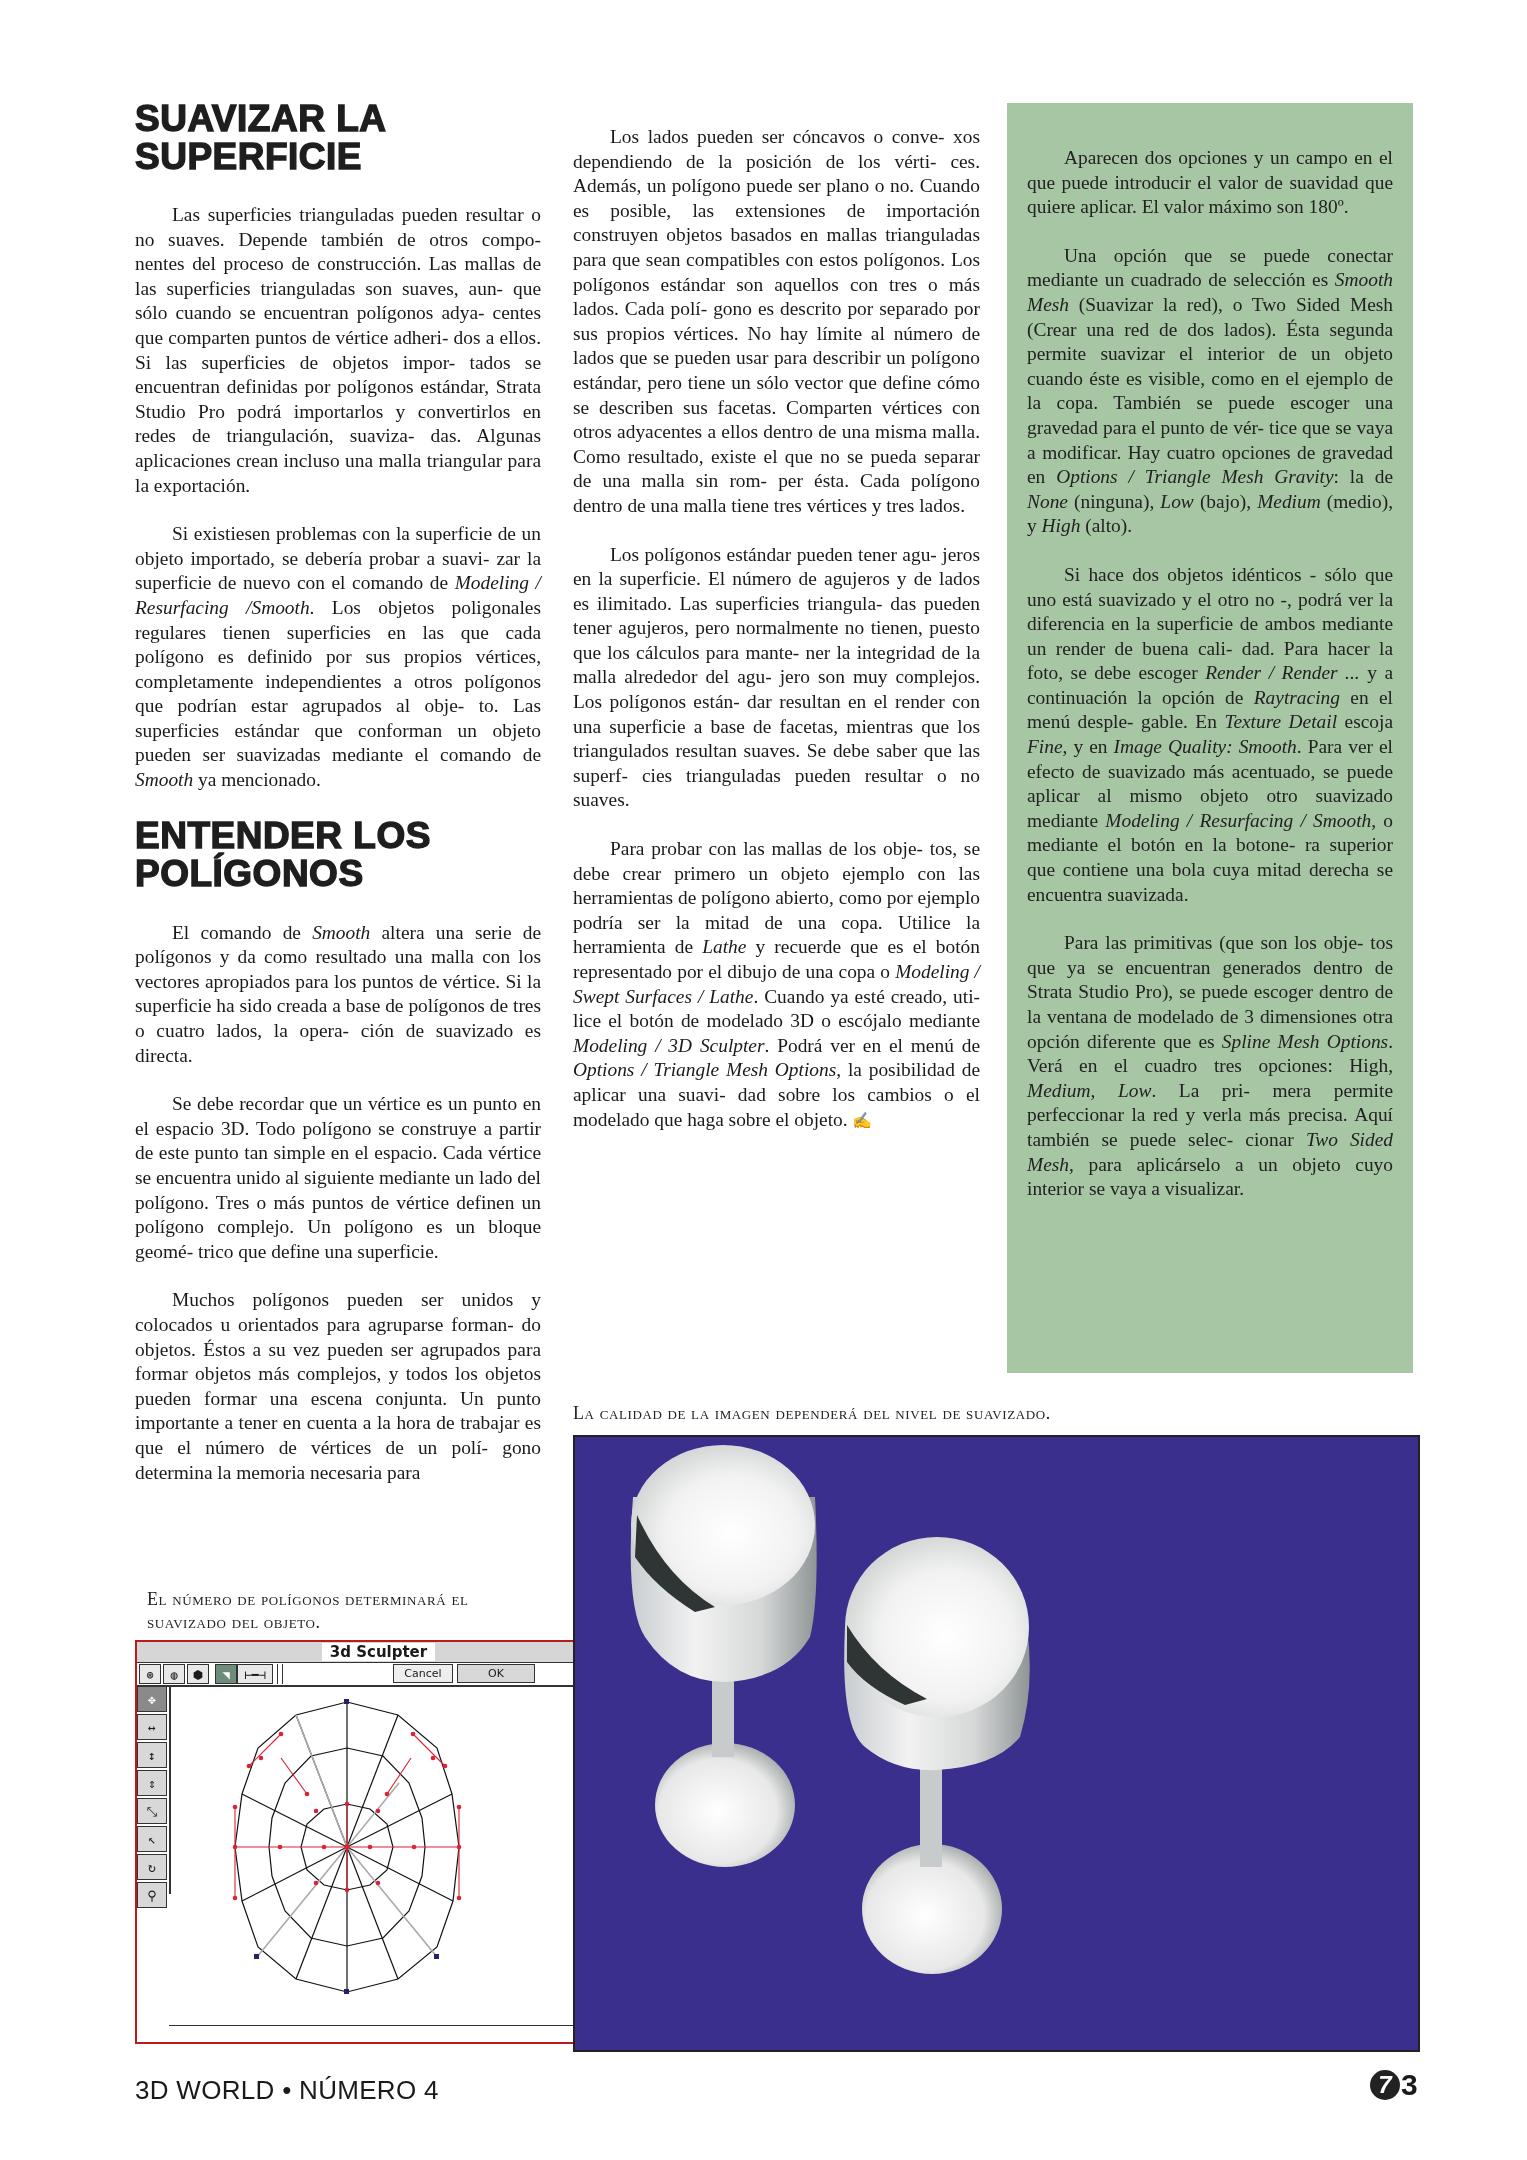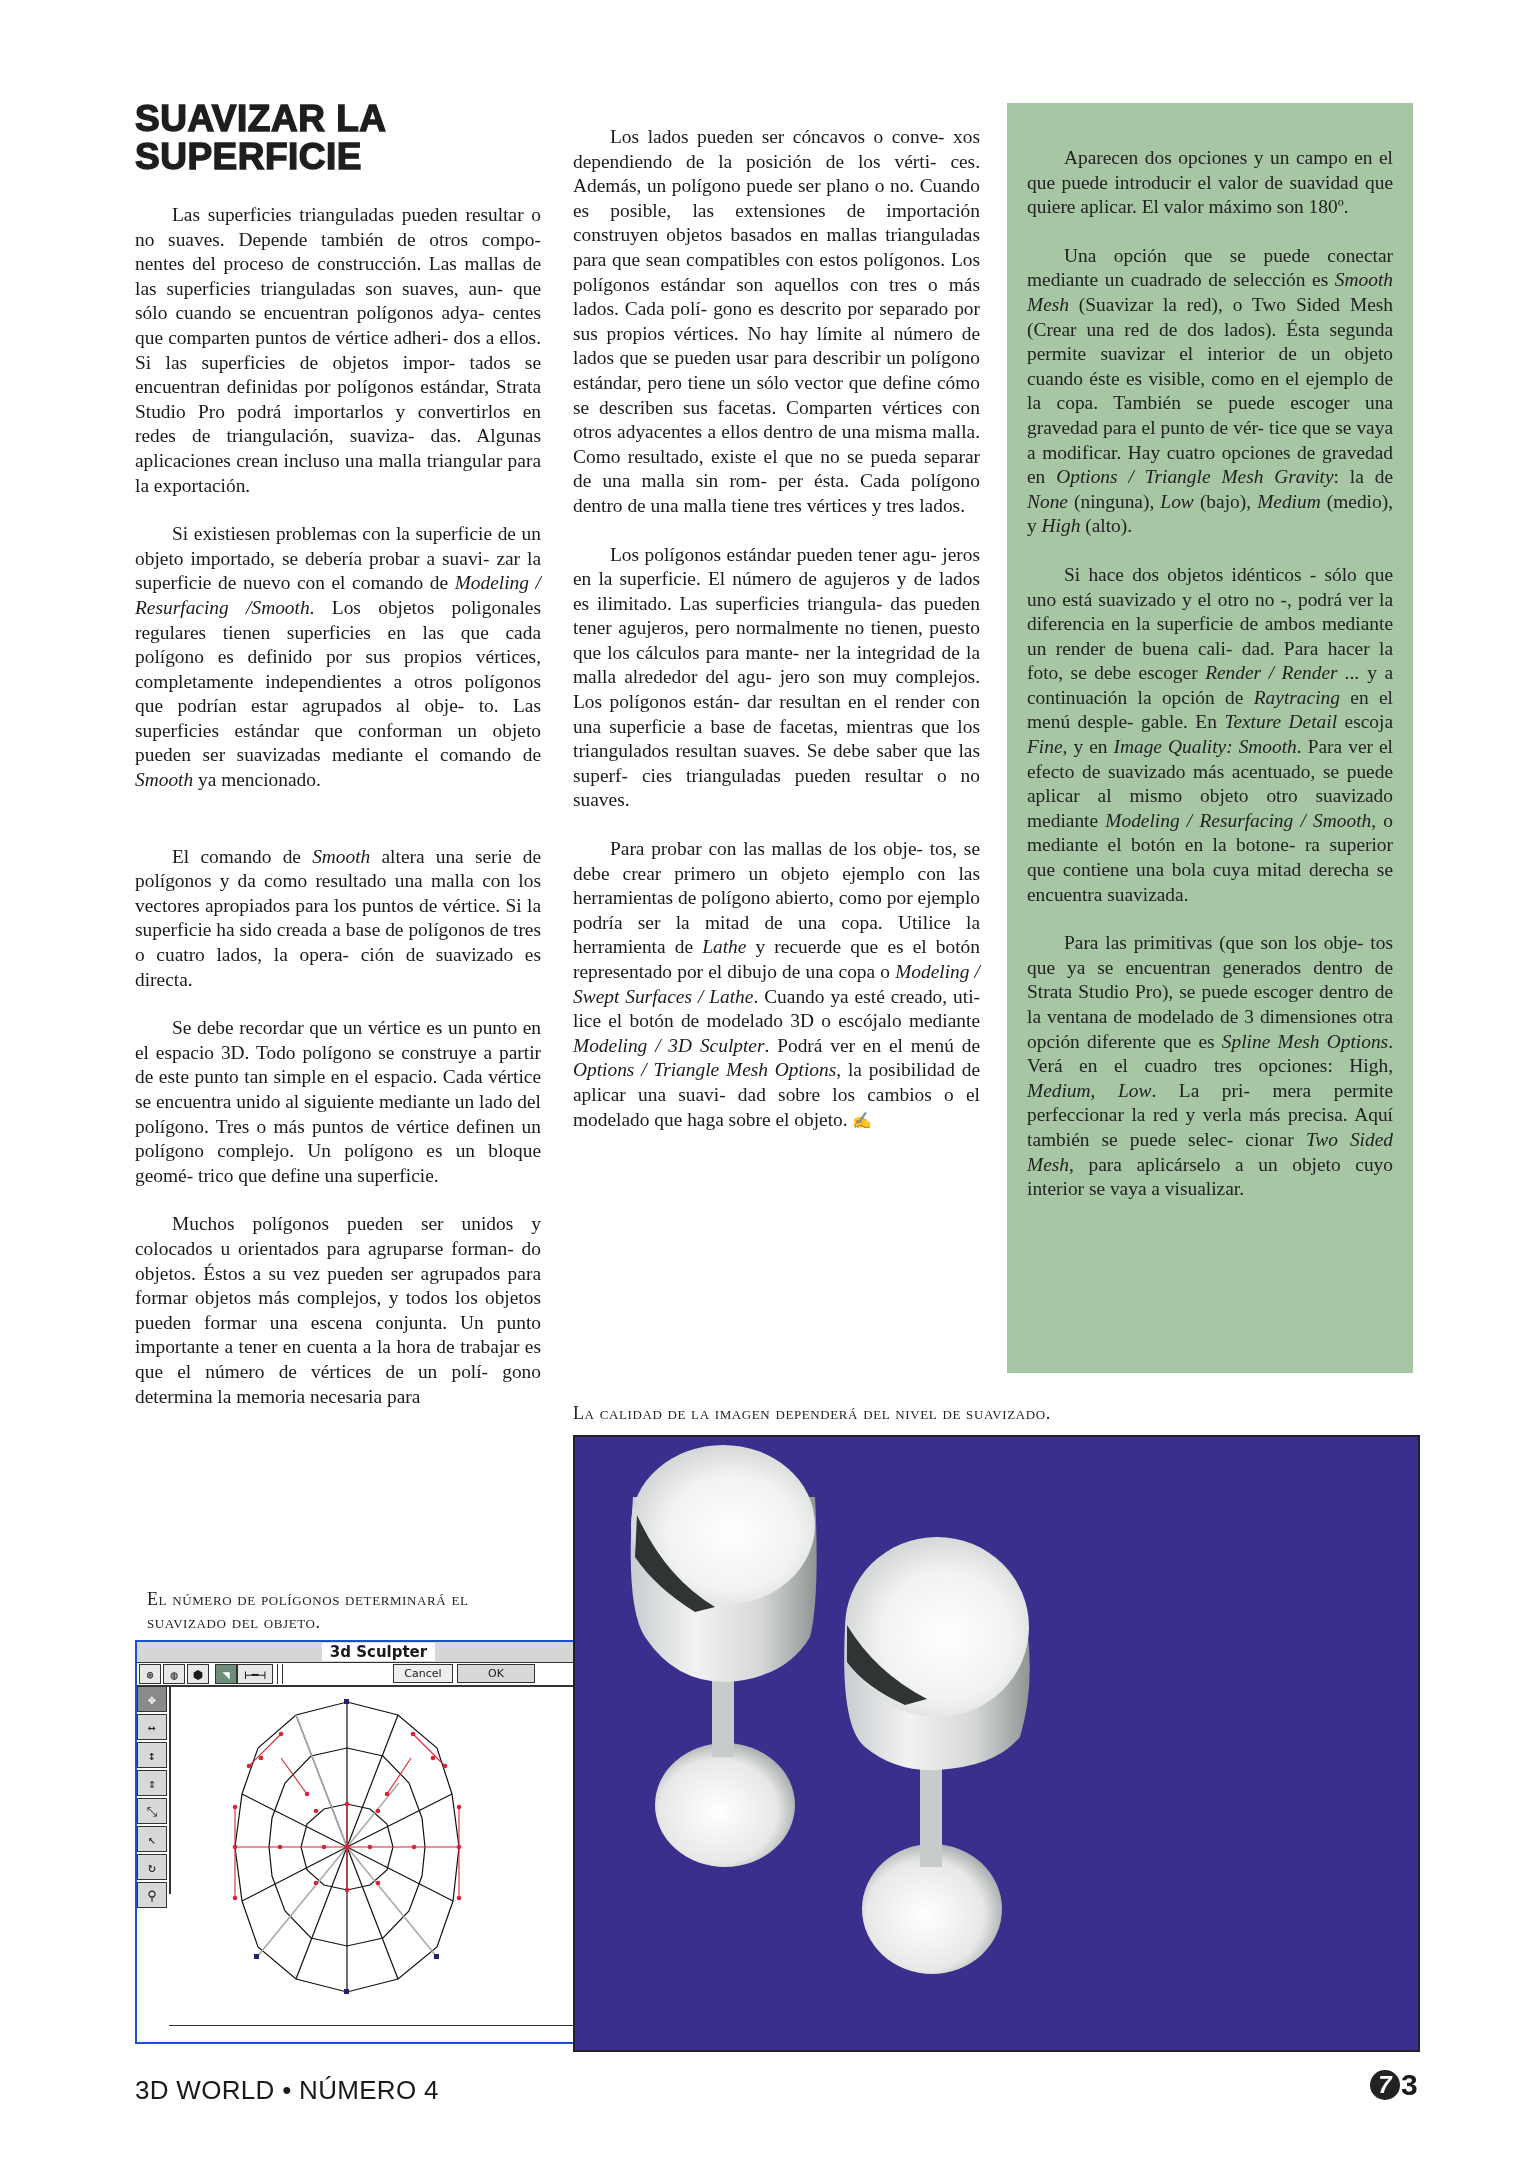--- a/index.html
+++ b/index.html
@@ -32,21 +32,21 @@
     background:#a6c6a4;
   }
   .green .h { color:#1a7a3a; }
   .green .p { color:#222; }
   .render {
     position:absolute; left:573px; top:1435px; width:847px; height:617px;
     background:#3a2f8c; border:2px solid #222; box-sizing:border-box; overflow:hidden;
   }
   .sculpt {
     position:absolute; left:135px; top:1640px; width:487px; height:404px;
-    border:2px solid #1d4ed8; box-sizing:border-box; background:#fff;
+    border:2px solid #b91c1c; box-sizing:border-box; background:#fff;
     font-family:"DejaVu Sans Mono", monospace;
   }
   .sc-title {
     height:20px; background:#d6d6d6; border-bottom:1px solid #333;
     text-align:center; font-family:"DejaVu Sans", sans-serif; font-weight:bold;
     font-size:15px; line-height:20px; position:relative;
   }
   .sc-title .lbl { background:#fff; padding:0 8px; }
   .sc-title .zoombox {
     position:absolute; right:8px; top:3px; width:12px; height:12px;
@@ -97,20 +97,24 @@
 <div class="col" style="left:135px; top:100px; width:406px;">
   <h2 class="h">
     <span>SUAVIZAR LA</span><br>
     <span>SUPERFICIE</span>
   </h2>
   <div style="height:27px"></div>
   <p class="p"><span class="ind"></span><span>Las superficies trianguladas pueden resultar o no suaves. Depende también de otros compo- nentes del proceso de construcción. Las mallas de las superficies trianguladas son suaves, aun- que sólo cuando se encuentran polígonos adya- centes que comparten puntos de vértice adheri- dos a ellos. Si las superficies de objetos impor- tados se encuentran definidas por polígonos estándar, Strata Studio Pro podrá importarlos y convertirlos en redes de triangulación, suaviza- das. Algunas aplicaciones crean incluso una malla triangular para la exportación.</span></p>
   <div class="gap"></div>
   <p class="p"><span class="ind"></span><span>Si existiesen problemas con la superficie de un objeto importado, se debería probar a suavi- zar la superficie de nuevo con el comando de </span><i>Modeling / Resurfacing /Smooth</i><span>. Los objetos poligonales regulares tienen superficies en las que cada polígono es definido por sus propios vértices, completamente independientes a otros polígonos que podrían estar agrupados al obje- to. Las superficies estándar que conforman un objeto pueden ser suavizadas mediante el comando de </span><i>Smooth</i><span>  ya mencionado.</span></p>
   <div style="height:24px"></div>
+  <h2 class="h">
+    <span>ENTENDER LOS</span><br>
+    <span>POLÍGONOS</span>
+  </h2>
   <div style="height:28px"></div>
   <p class="p"><span class="ind"></span><span>El comando de </span><i>Smooth</i><span> altera una serie de polígonos y da como resultado una malla con los vectores apropiados para los puntos de vértice. Si la superficie ha sido creada a base de polígonos de tres o cuatro lados, la opera- ción de suavizado es directa.</span></p>
   <div class="gap"></div>
   <p class="p"><span class="ind"></span><span>Se debe recordar que un vértice es un punto en el espacio 3D. Todo polígono se construye a partir de este punto tan simple en el espacio. Cada vértice se encuentra unido al siguiente mediante un lado del polígono. Tres o más puntos de vértice definen un polígono complejo. Un polígono es un bloque geomé- trico que define una superficie.</span></p>
   <div class="gap"></div>
   <p class="p"><span class="ind"></span><span>Muchos polígonos pueden ser unidos y colocados u orientados para agruparse forman- do objetos. Éstos a su vez pueden ser agrupados para formar objetos más complejos, y todos los objetos pueden formar una escena conjunta. Un punto importante a tener en cuenta a la hora de trabajar es que el número de vértices de un polí- gono determina la memoria necesaria para</span></p>
 </div>
 
 <div class="caption" style="position:absolute; left:147px; top:1588px; width:400px;">El número de polígonos determinará el suavizado del objeto.</div>
 

